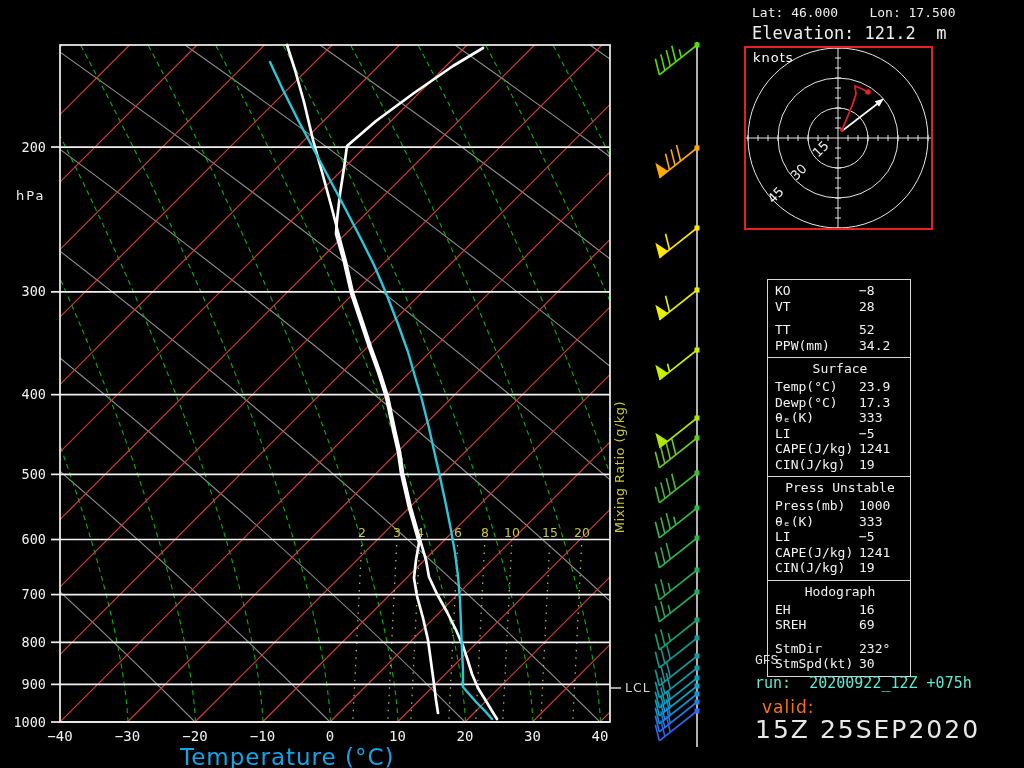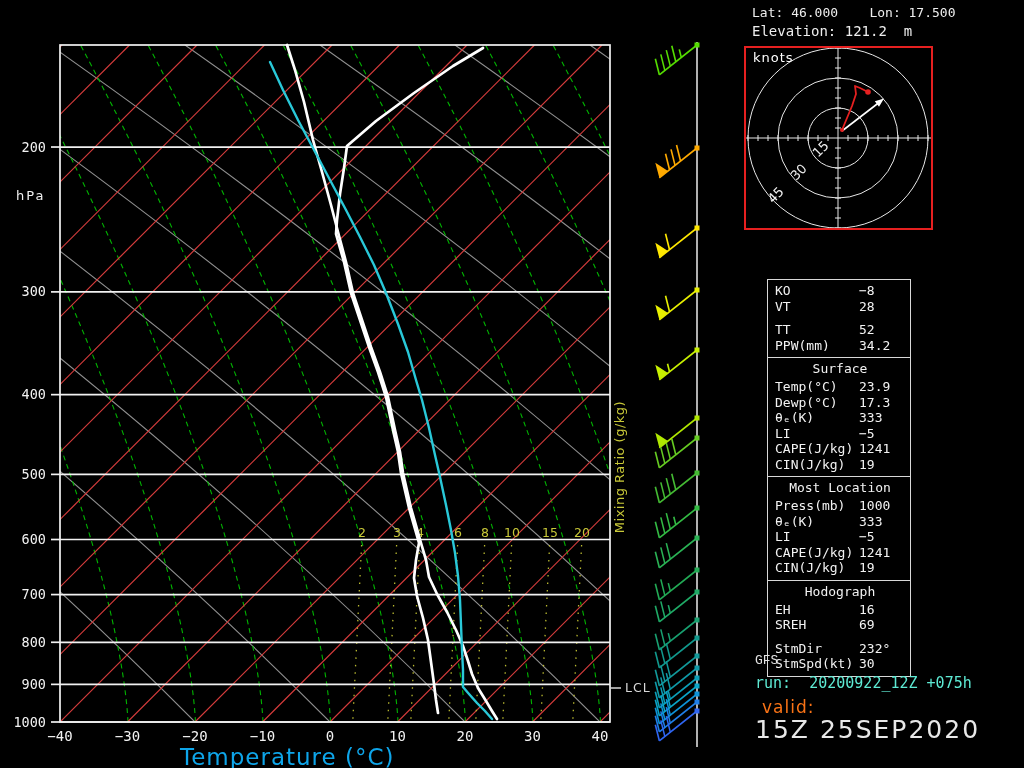--- a/index.html
+++ b/index.html
@@ -2,21 +2,21 @@
 <html><head>
 <meta charset="utf-8">
 <style>
   html,body{margin:0;padding:0;background:#000;}
   body{width:1024px;height:768px;position:relative;overflow:hidden;
        font-family:"DejaVu Sans",sans-serif;color:#e8e8e8;}
   #root{position:absolute;inset:0;}
   .abs{position:absolute;}
   .title{left:73px;top:13px;font-size:19px;letter-spacing:1.5px;color:#e2e2e2;}
   .latlon{left:752px;top:5px;font-family:"DejaVu Sans Mono",monospace;font-size:13px;white-space:pre;color:#eee;}
-  .elev{left:752px;top:23px;font-family:"DejaVu Sans Mono",monospace;font-size:14px;white-space:pre;color:#eee;}
+  .elev{left:752px;top:23px;font-family:"DejaVu Sans Mono",monospace;font-size:17px;white-space:pre;color:#eee;}
   .knots{left:753px;top:50px;font-size:13px;letter-spacing:1px;color:#fff;}
   .hpa{left:16px;top:188px;font-size:13px;letter-spacing:2px;color:#f0f0f0;}
   .xaxis-title{left:180px;top:744px;width:300px;text-align:left;font-size:23px;letter-spacing:1px;color:#0ea5e9;}
   .mix-label{left:552px;top:457px;width:140px;height:20px;text-align:center;font-size:13px;
              color:#c8c838;transform:rotate(-90deg);letter-spacing:0.5px;}
   .lcl{left:625px;top:680px;font-size:12.5px;letter-spacing:1px;color:#d8d8d8;}
   #stats-box{left:767px;top:279px;width:142px;border:1px solid #d8d8d8;
              font-family:"DejaVu Sans Mono",monospace;font-size:13px;color:#f2f2f2;}
   .stats-section{padding:3px 5px 4px 7px;border-top:1px solid #d8d8d8;}
   .stats-section:first-child{border-top:none;}
@@ -376,21 +376,21 @@
       <div class="stats-section">
         <div class="sec-title">Surface</div>
         <div class="stat-row"><span class="lbl">Temp(°C)</span><span class="val">23.9</span></div>
         <div class="stat-row"><span class="lbl">Dewp(°C)</span><span class="val">17.3</span></div>
         <div class="stat-row"><span class="lbl">θₑ(K)</span><span class="val">333</span></div>
         <div class="stat-row"><span class="lbl">LI</span><span class="val">−5</span></div>
         <div class="stat-row"><span class="lbl">CAPE(J/kg)</span><span class="val">1241</span></div>
         <div class="stat-row"><span class="lbl">CIN(J/kg)</span><span class="val">19</span></div>
       </div>
       <div class="stats-section">
-        <div class="sec-title">Most Location</div>
+        <div class="sec-title">Press Unstable</div>
         <div class="stat-row"><span class="lbl">Press(mb)</span><span class="val">1000</span></div>
         <div class="stat-row"><span class="lbl">θₑ(K)</span><span class="val">333</span></div>
         <div class="stat-row"><span class="lbl">LI</span><span class="val">−5</span></div>
         <div class="stat-row"><span class="lbl">CAPE(J/kg)</span><span class="val">1241</span></div>
         <div class="stat-row"><span class="lbl">CIN(J/kg)</span><span class="val">19</span></div>
       </div>
       <div class="stats-section">
         <div class="sec-title">Hodograph</div>
         <div class="stat-row"><span class="lbl">EH</span><span class="val">16</span></div>
         <div class="stat-row"><span class="lbl">SREH</span><span class="val">69</span></div>

